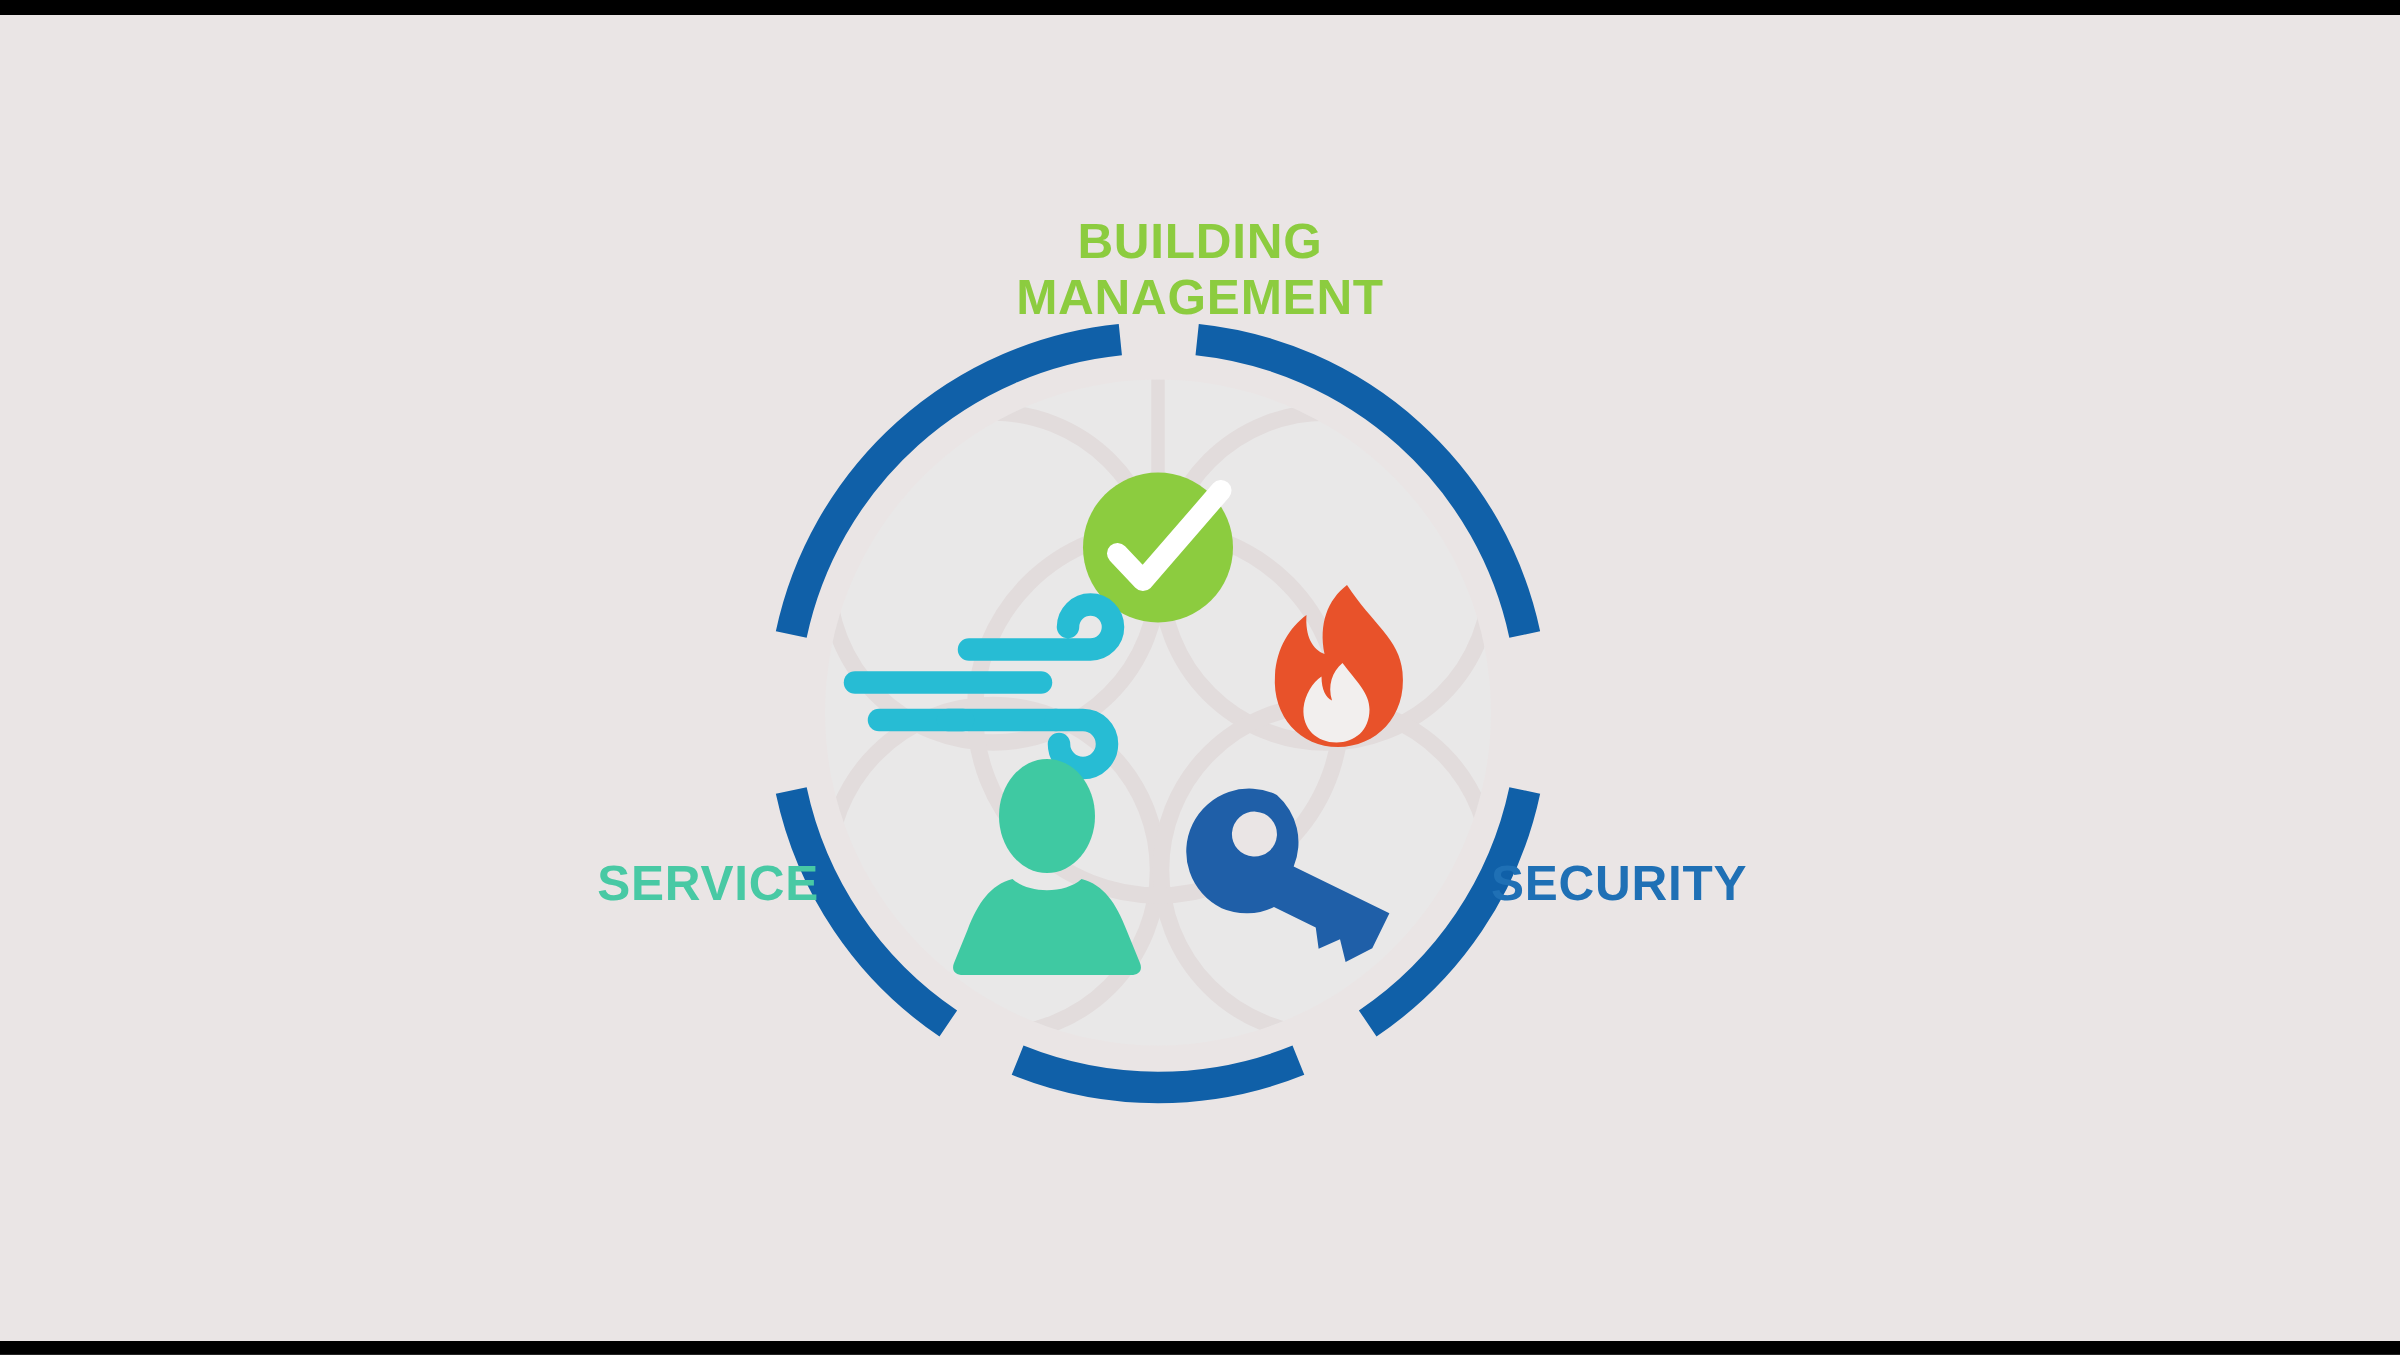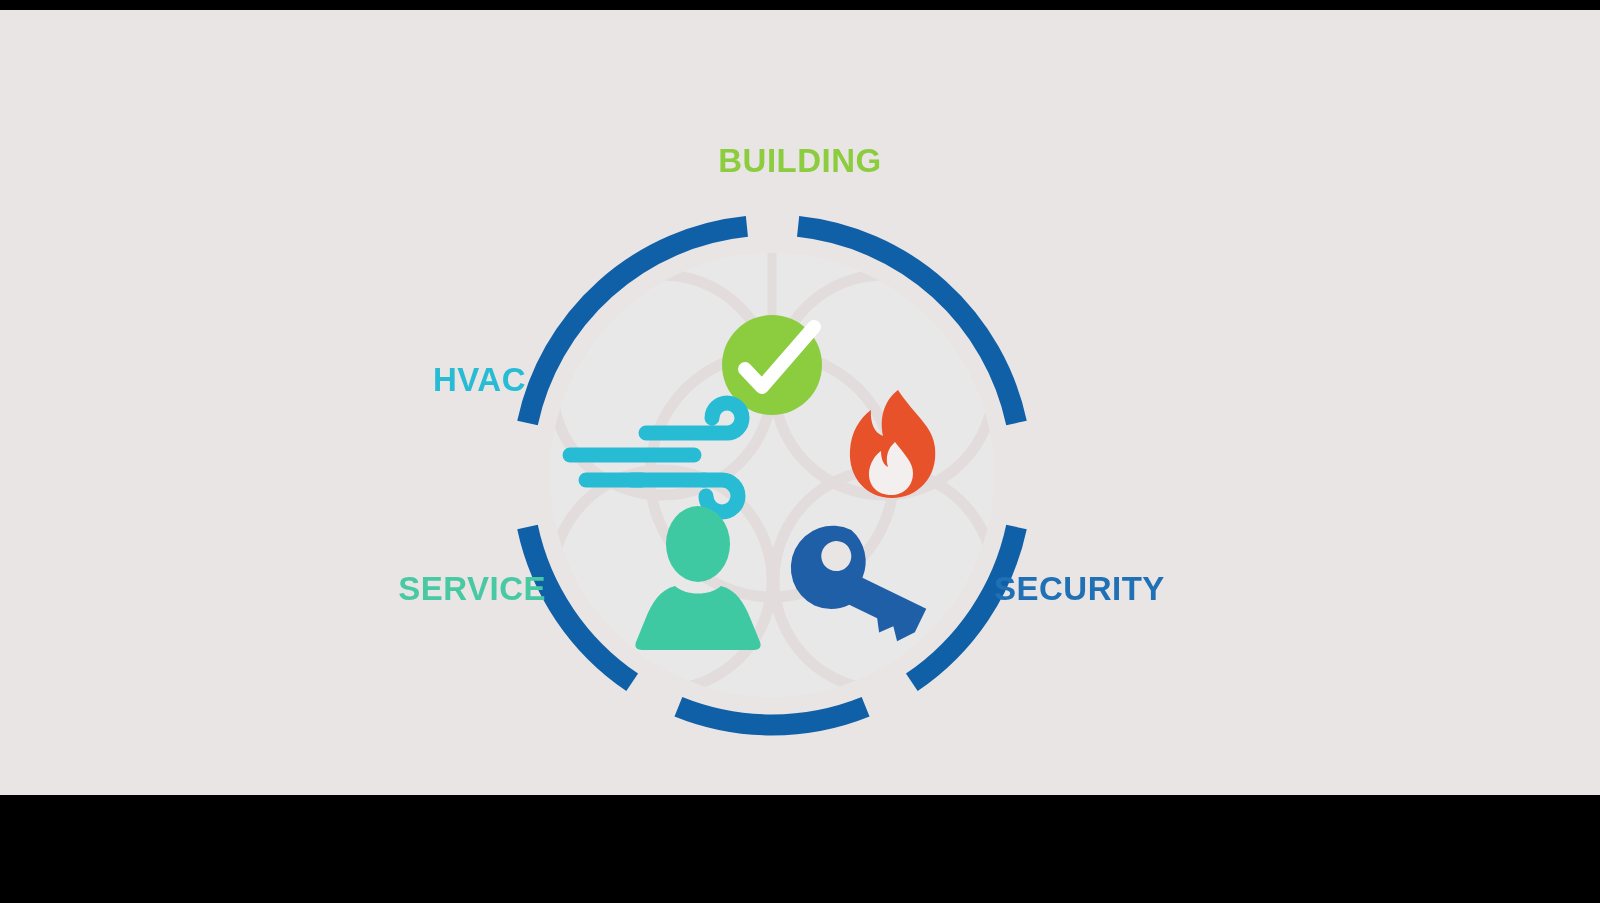--- a/index.html
+++ b/index.html
@@ -11,21 +11,21 @@
   body {
     width: 1600px;
     height: 903px;
     overflow: hidden;
     font-family: "Liberation Sans", sans-serif;
   }
 
   #stage {
     position: relative;
     width: 1600px;
-    height: 795px;
+    height: 903px;
     background: #000000;
     overflow: hidden;
   }
 
   
   #canvas {
     position: absolute;
     left: 0;
     top: 10px;
     width: 1600px;
@@ -196,23 +196,23 @@
                  L 74 -4
                  L 3 -4
                  A 42 42 0 0 0 -28 -42 Z" fill="#1f5fa8"></path>
         <circle cx="-30" cy="-12" r="15" fill="#eae5e5"></circle>
       </g>
 
     </svg>
 
     <div class="label" id="label-building-management">
       <span>BUILDING</span><br>
+      <span>MANAGEMENT</span>
     </div>
 
-    <div class="label" id="label-hvac">HVAC</div>
 
 
     <div class="label" id="label-service">SERVICE</div>
 
     <div class="label" id="label-security">SECURITY</div>
 
   </div>
 
   <div id="letterbox-top" style="position:absolute;left:0;top:0;width:1600px;height:10px;background:#000;"></div>
   <div id="letterbox-bottom" style="position:absolute;left:0;top:894px;width:1600px;height:9px;background:#000;"></div>

